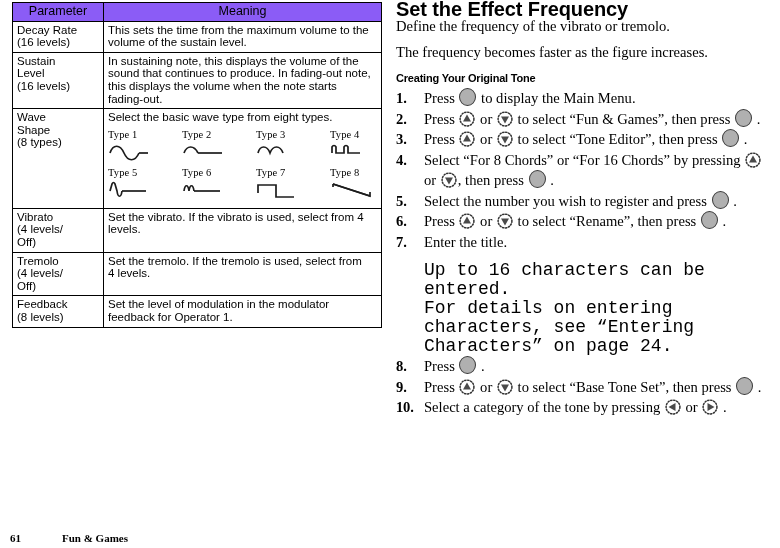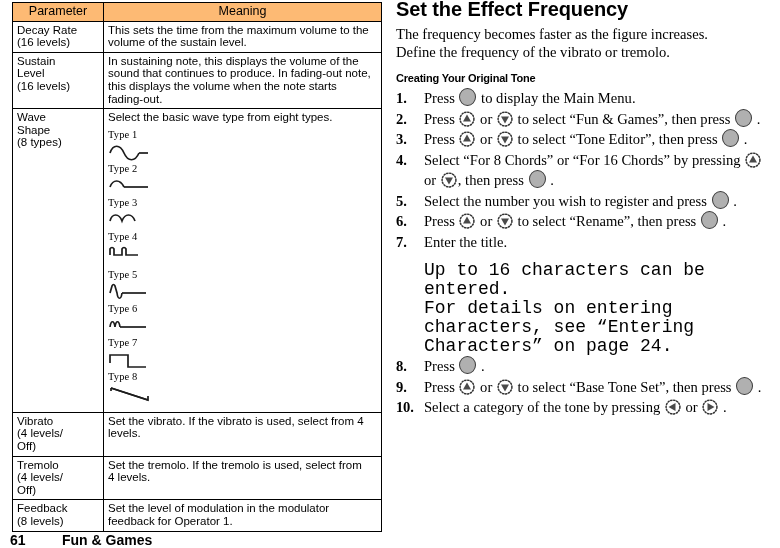--- a/index.html
+++ b/index.html
@@ -23,36 +23,36 @@
   }
   table.param-table td,table.param-table th{
     border:1px solid #000;
     vertical-align:top;
     padding:2px 10px 3px 4px;
     font-size:11.5px;
     line-height:12.6px;
     font-weight:normal;
   }
   table.param-table th{
-    background:#fdba74;
+    background:#8b5cf6;
     text-align:center;
     font-size:12.5px;
     padding:2px 4px 3px 4px;
     vertical-align:middle;
   }
   col.c-param{width:91px;}
   col.c-mean{width:278px;}
   td.param-cell{vertical-align:middle;}
   td.mean-cell{vertical-align:top;}
   td.mid{vertical-align:middle;}
 
   
   .wave-intro{font-size:11.5px;line-height:12.6px;margin:0 0 4px 0;}
   .wave-grid{display:block;width:272px;margin-top:5px;}
-  .wave-row{display:flex;gap:0px;margin-bottom:4px;flex-direction:column;}
+  .wave-row{display:flex;gap:16px;margin-bottom:4px;}
   .wave-cell{width:68px;}
   .wave-label{
     font-family:"Liberation Serif", serif;
     font-size:10.5px;
     line-height:11px;
     margin-bottom:1px;
     letter-spacing:.1px;
   }
   .wave-svg{display:block;}
 
@@ -121,23 +121,23 @@
   .key-dir{
     display:inline-block;
     width:16px;height:16px;
     vertical-align:-3px;
     margin:0 1px;
   }
 
   
   .footer{
     position:absolute;left:10px;top:532px;
-    font-family:Liberation Sans, sans-serif;
+    font-family:Liberation Serif, serif;
     font-weight:bold;
-    font-size:14px;
+    font-size:11px;
     color:#000;
   }
   .footer .pg{display:inline-block;width:52px;}
 </style>
 </head>
 <body>
 
 <div class="page">
 
   <div class="left-col">
@@ -253,22 +253,22 @@
           <tr>
             <td class="param-cell">Feedback<br>(8 levels)</td>
             <td class="mean-cell mid">Set the level of modulation in the modulator feedback for Operator 1.</td>
           </tr>
         </tbody>
     </table>
   </div>
 
   <div class="right-col">
     <h2 class="sec-head">Set the Effect Frequency</h2>
+    <p class="body-text">Define the frequency of the vibrato or tremolo.</p>
     <p class="body-text gap">The frequency becomes faster as the figure increases.</p>
-    <p class="body-text">Define the frequency of the vibrato or tremolo.</p>
     <h2 class="sec-head2">Creating Your Original Tone</h2>
     <ol class="steps" id="steps-list">
         <li><span class="num">1.</span><span>Press <span class="key-center"></span> to display the Main Menu.</span></li>
         <li><span class="num">2.</span><span>Press <span style="display: inline-block; line-height: 0;"><svg class="key-dir" width="16" height="16" viewBox="0 0 16 16">
                 <circle cx="8" cy="8" r="6.9" fill="none" stroke="#333" stroke-width="1.5" stroke-dasharray="1.3 1.7" stroke-linecap="round"></circle>
                 <polygon points="8,3.5 12,10.5 4,10.5" fill="#4a4a4a"></polygon>
               </svg></span> or <span style="display: inline-block; line-height: 0;"><svg class="key-dir" width="16" height="16" viewBox="0 0 16 16">
                 <circle cx="8" cy="8" r="6.9" fill="none" stroke="#333" stroke-width="1.5" stroke-dasharray="1.3 1.7" stroke-linecap="round"></circle>
                 <polygon points="8,12.5 4,5.5 12,5.5" fill="#4a4a4a"></polygon>
               </svg></span> to select “Fun &amp; Games”, then press <span class="key-center"></span> .</span></li>

